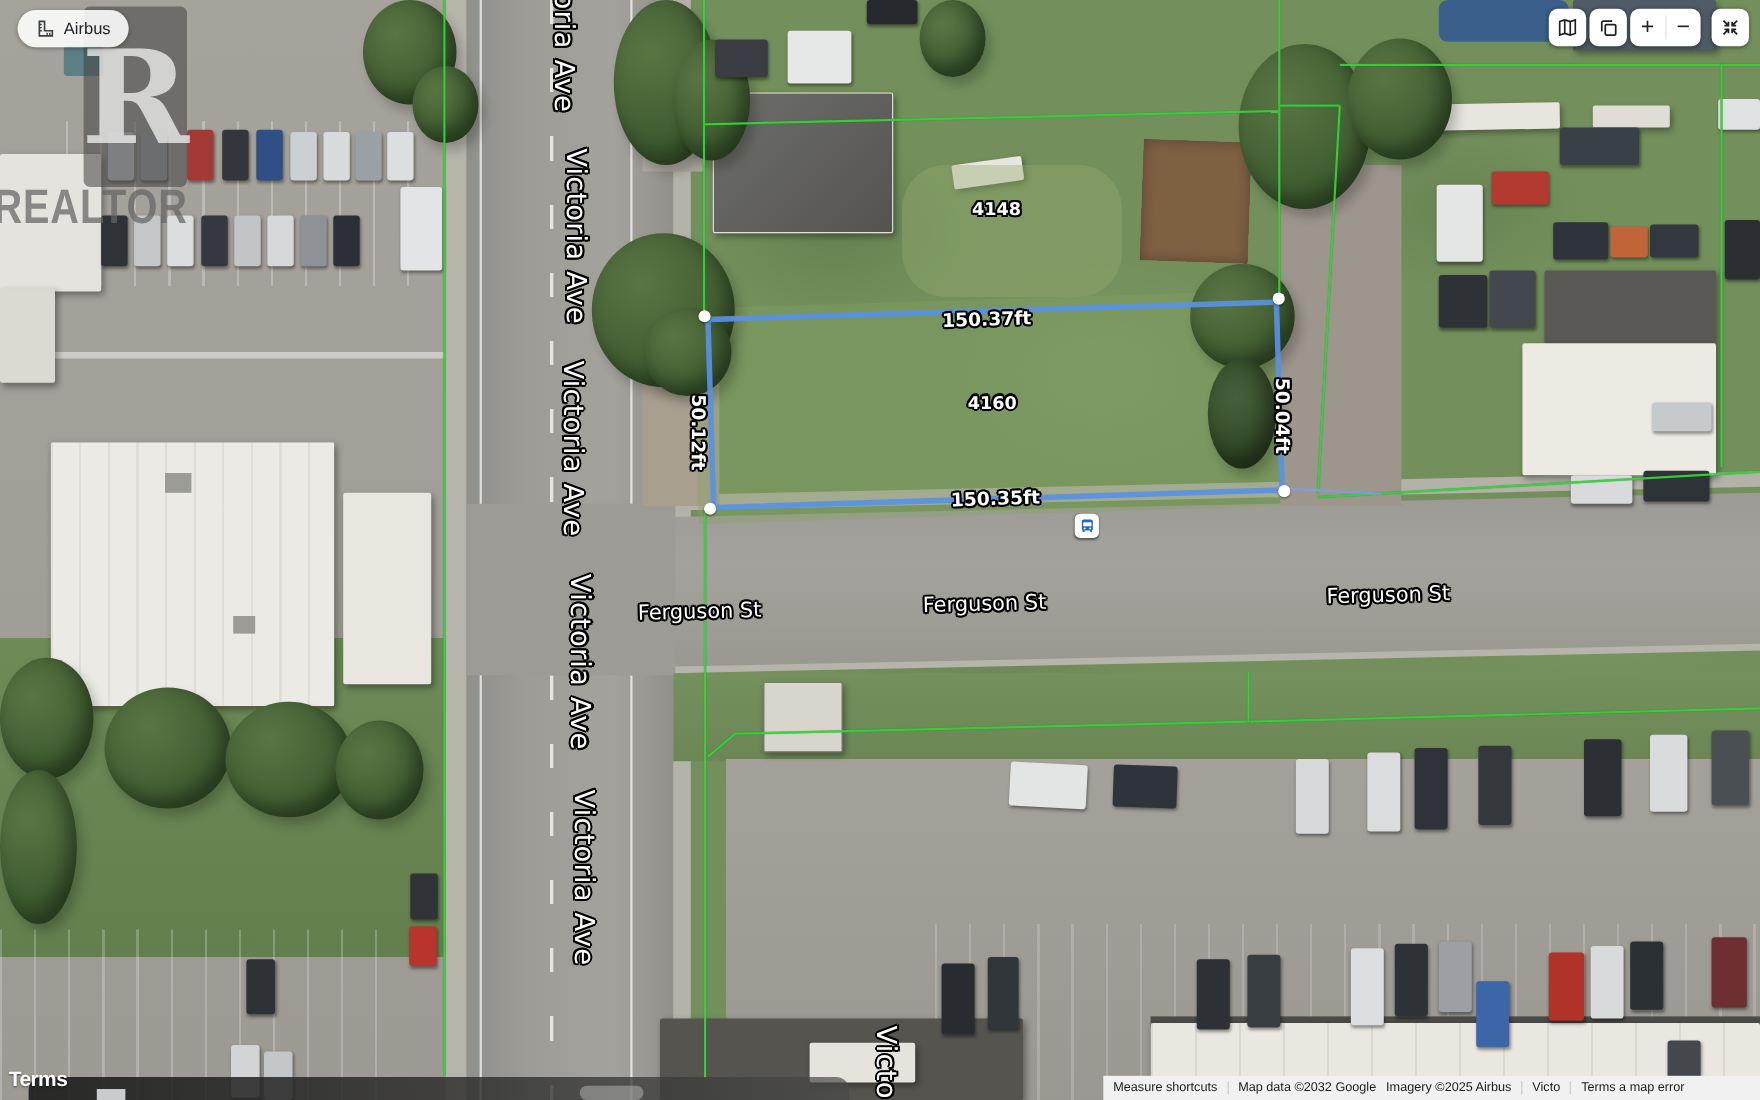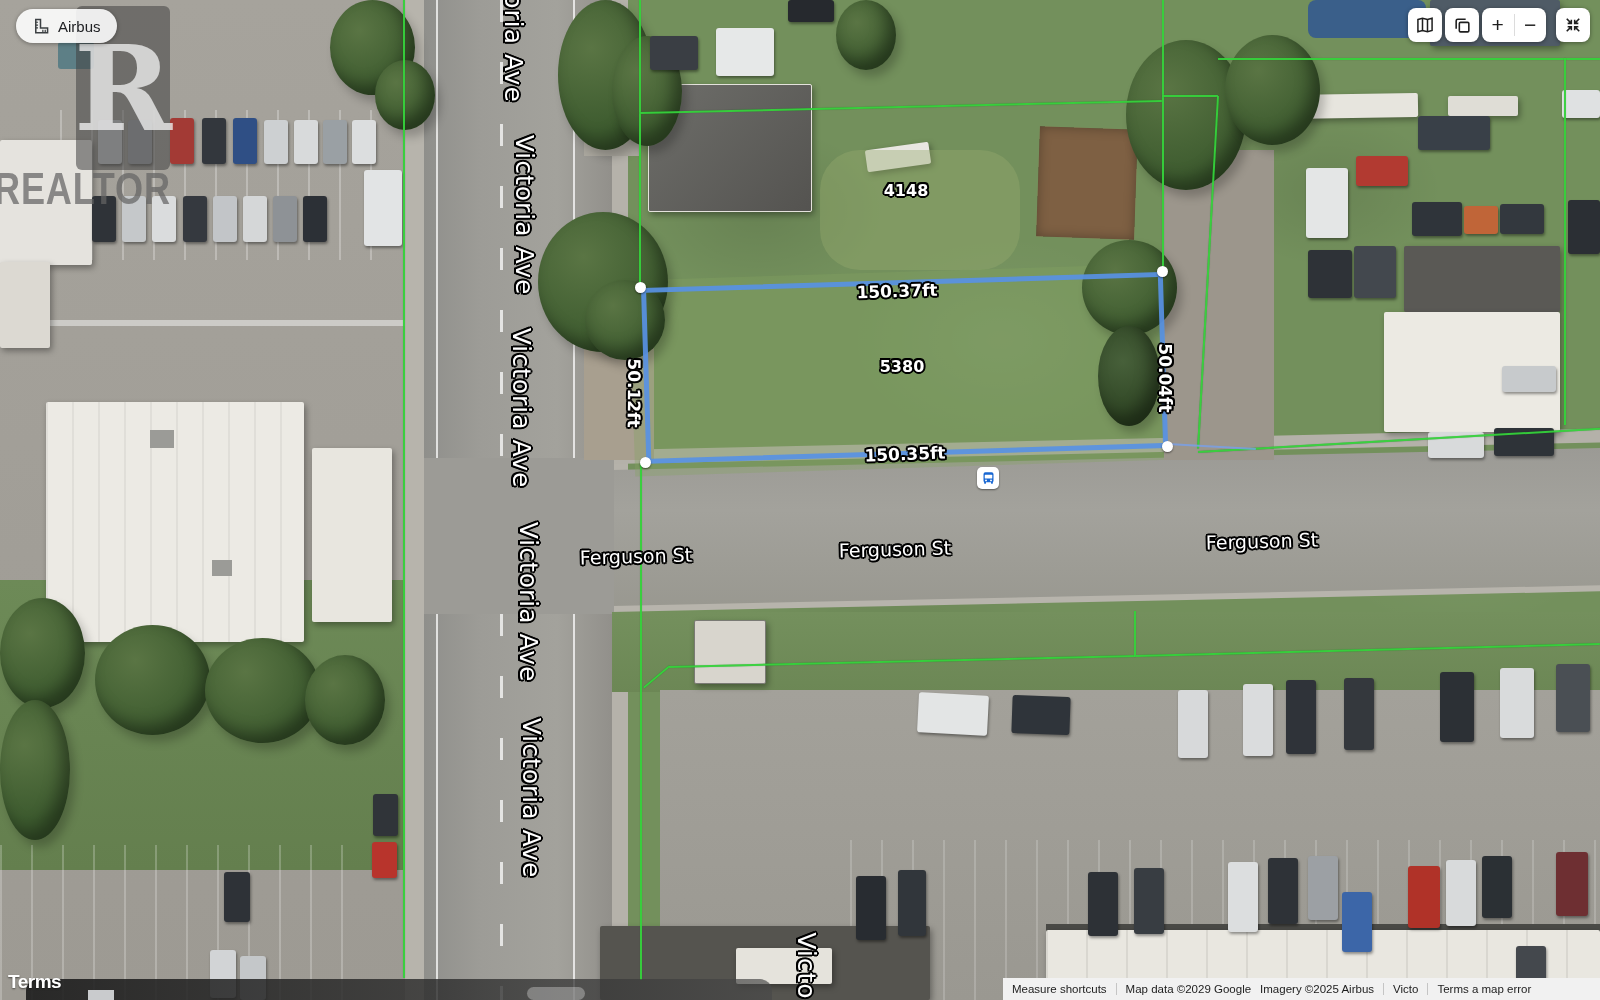--- a/index.html
+++ b/index.html
@@ -235,21 +235,21 @@
         <circle cx="16" cy="15" r="1.5" fill="#fff"></circle>
     </svg>
   </div>
 
   <div class="outline mlabel" style="left:897px;top:291px;transform:translate(-50%,-50%) rotate(-1.8deg)">150.37ft</div>
   <div class="outline mlabel" style="left:905px;top:454px;transform:translate(-50%,-50%) rotate(-2deg)">150.35ft</div>
   <div class="outline mlabel" style="left:634px;top:393px;transform:translate(-50%,-50%) rotate(90.5deg)">50.12ft</div>
   <div class="outline mlabel" style="left:1165px;top:378px;transform:translate(-50%,-50%) rotate(90deg)">50.04ft</div>
 
   <div class="outline addr" style="left:906px;top:190px;transform:translate(-50%,-50%)">4148</div>
-  <div class="outline addr" style="left:902px;top:366px;transform:translate(-50%,-50%)">5380</div>
+  <div class="outline addr" style="left:902px;top:366px;transform:translate(-50%,-50%)">4160</div>
 
   <div class="outline vic" style="left:513px;top:48px;transform:translate(-50%,-50%) rotate(90deg)">oria Ave</div>
   <div class="outline vic" style="left:524px;top:215px;transform:translate(-50%,-50%) rotate(90deg)">Victoria Ave</div>
   <div class="outline vic" style="left:521px;top:408px;transform:translate(-50%,-50%) rotate(90deg)">Victoria Ave</div>
   <div class="outline vic" style="left:528px;top:602px;transform:translate(-50%,-50%) rotate(90deg)">Victoria Ave</div>
   <div class="outline vic" style="left:531px;top:798px;transform:translate(-50%,-50%) rotate(90deg)">Victoria Ave</div>
   <div class="outline vic" style="left:806px;top:966px;transform:translate(-50%,-50%) rotate(90deg)">Victo</div>
   <div class="outline fer" style="left:636px;top:556px;transform:translate(-50%,-50%) rotate(-1.5deg)">Ferguson St</div>
   <div class="outline fer" style="left:895px;top:549px;transform:translate(-50%,-50%) rotate(-1.5deg)">Ferguson St</div>
   <div class="outline fer" style="left:1262px;top:541px;transform:translate(-50%,-50%) rotate(-1.5deg)">Ferguson St</div>
@@ -295,19 +295,19 @@
     </svg>
   </div>
 
   <div id="gpanel">
     <div class="sq"></div>
     <div class="btn"></div>
   </div>
   <div id="glogo">Terms</div>
   <div id="attr">
     <span>Measure shortcuts</span>
-    <span class="sep">Map data ©2029 Google</span>
+    <span class="sep">Map data ©2032 Google</span>
     <span style="padding-left:0">Imagery ©2025 Airbus</span>
     <span class="sep">Victo</span>
     <span class="sep">Terms a map error</span>
   </div>
 
 </div>
 
 </body></html>

